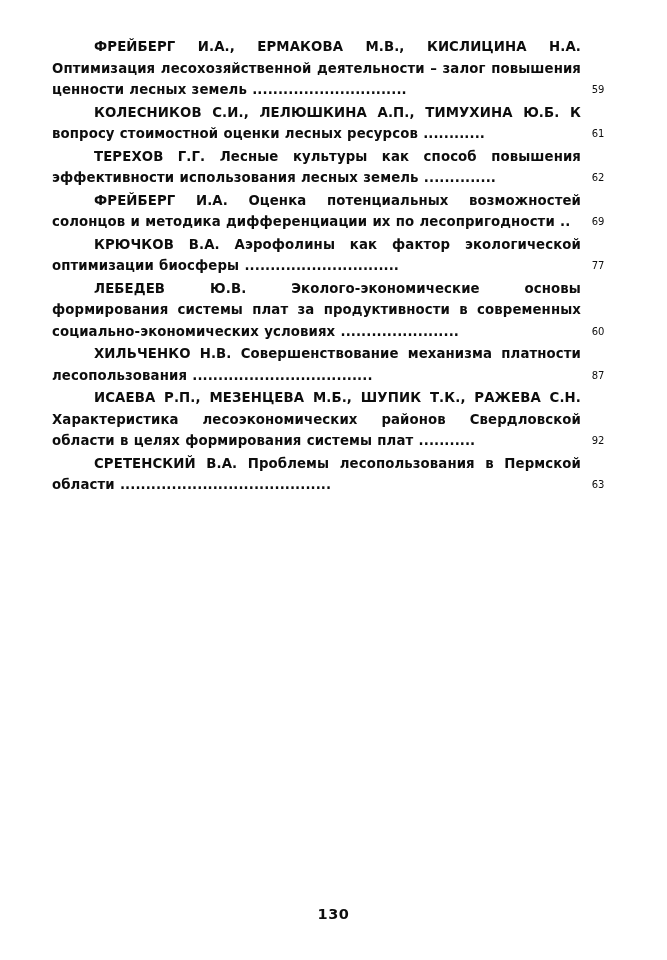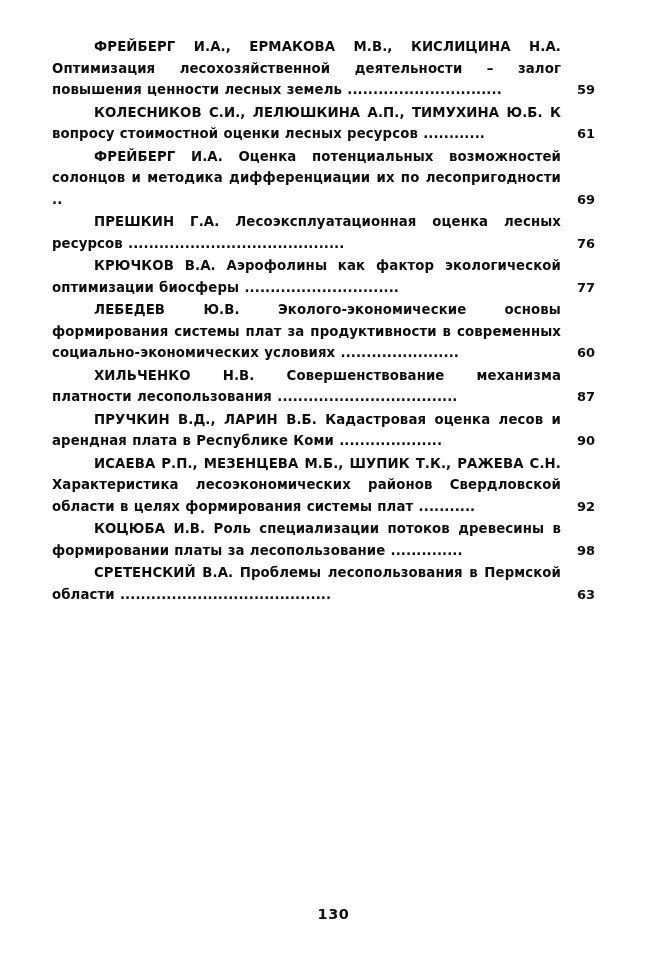--- a/index.html
+++ b/index.html
@@ -12,21 +12,21 @@
     height: 960px;
     font-family: "DejaVu Sans", sans-serif;
     color: #0d0d0d;
     position: relative;
     overflow: hidden;
   }
   .page {
     width: 667px;
     height: 960px;
     box-sizing: border-box;
-    padding: 36px 72px 0 52px;
+    padding: 36px 52px 0 52px;
     position: relative;
   }
   .toc {
     width: 100%;
   }
   .entry {
     display: flex;
     align-items: flex-start;
     justify-content: space-between;
     margin-bottom: 1px;
@@ -36,25 +36,25 @@
     line-height: 21.5px;
     letter-spacing: 0.1px;
     text-align: justify;
     text-indent: 42px;
     width: 530px;
     font-weight: 600;
     word-spacing: 0.5px;
     -webkit-font-smoothing: none;
   }
   .entry-page {
-    font-size: 13px;
+    font-size: 10px;
     line-height: 21.5px;
-    font-weight: 700;
+    font-weight: 400;
     width: 34px;
-    text-align: right;
+    text-align: center;
     flex: 0 0 auto;
     padding-top: 0px;
     align-self: flex-end;
   }
   .folio {
     position: absolute;
     left: 0;
     right: 0;
     bottom: 38px;
     text-align: center;
@@ -72,64 +72,56 @@
     <div class="entry">
       <div class="entry-text">ФРЕЙБЕРГ И.А., ЕРМАКОВА М.В., КИСЛИЦИНА Н.А. Оптимизация лесохозяйственной деятельности – залог повышения ценности лесных земель ..............................</div>
       <div class="entry-page">59</div>
     </div>
 
     <div class="entry">
       <div class="entry-text">КОЛЕСНИКОВ С.И., ЛЕЛЮШКИНА А.П., ТИМУХИНА Ю.Б. К вопросу стоимостной оценки лесных ресурсов ............</div>
       <div class="entry-page">61</div>
     </div>
 
+    <div class="entry">
+      <div class="entry-text">ТЕРЕХОВ Г.Г. Лесные культуры как способ повышения эффективности использования лесных земель ..............</div>
+      <div class="entry-page">62</div>
+    </div>
 
 
     <div class="entry">
       <div class="entry-text">ФРЕЙБЕРГ И.А. Оценка потенциальных возможностей солонцов и методика дифференциации их по лесопригодности ..</div>
       <div class="entry-page">69</div>
     </div>
 
 
 
 
-    <div class="entry">
-      <div class="entry-text">ПРЕШКИН Г.А. Лесоэксплуатационная оценка лесных ресурсов ..........................................</div>
-      <div class="entry-page">76</div>
-    </div>
 
     <div class="entry">
       <div class="entry-text">КРЮЧКОВ В.А. Аэрофолины как фактор экологической оптимизации биосферы ..............................</div>
       <div class="entry-page">77</div>
     </div>
 
     <div class="entry">
       <div class="entry-text">ЛЕБЕДЕВ Ю.В. Эколого-экономические основы формирования системы плат за продуктивности в современных социально-экономических условиях .......................</div>
       <div class="entry-page">60</div>
     </div>
 
     <div class="entry">
       <div class="entry-text">ХИЛЬЧЕНКО Н.В. Совершенствование механизма платности лесопользования ...................................</div>
       <div class="entry-page">87</div>
     </div>
 
-    <div class="entry">
-      <div class="entry-text">ПРУЧКИН В.Д., ЛАРИН В.Б. Кадастровая оценка лесов и арендная плата в Республике Коми ....................</div>
-      <div class="entry-page">90</div>
-    </div>
 
     <div class="entry">
       <div class="entry-text">ИСАЕВА Р.П., МЕЗЕНЦЕВА М.Б., ШУПИК Т.К., РАЖЕВА С.Н. Характеристика лесоэкономических районов Свердловской области в целях формирования системы плат ...........</div>
       <div class="entry-page">92</div>
     </div>
 
-    <div class="entry">
-      <div class="entry-text">КОЦЮБА И.В. Роль специализации потоков древесины в формировании платы за лесопользование ..............</div>
-      <div class="entry-page">98</div>
-    </div>
 
     <div class="entry">
       <div class="entry-text">СРЕТЕНСКИЙ В.А. Проблемы лесопользования в Пермской области .........................................</div>
       <div class="entry-page">63</div>
     </div>
 
   </div>
 
   <div class="folio">130</div>
 </div>

